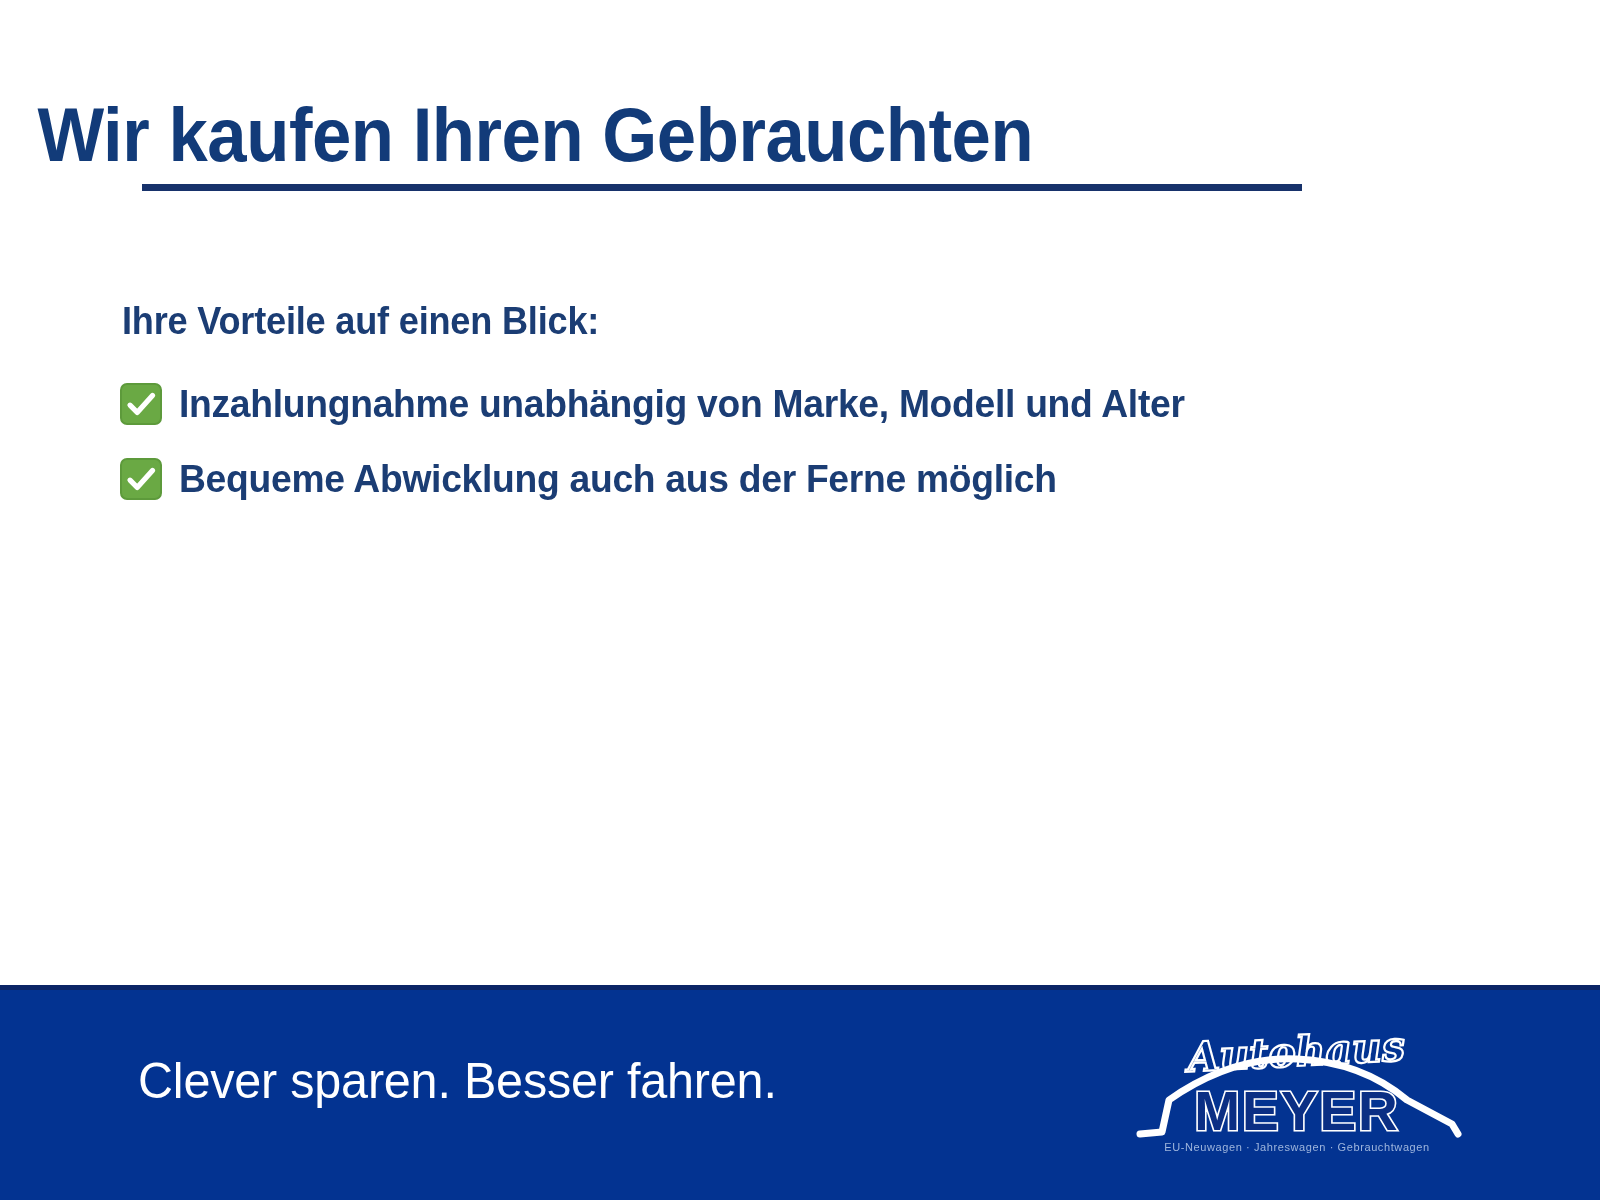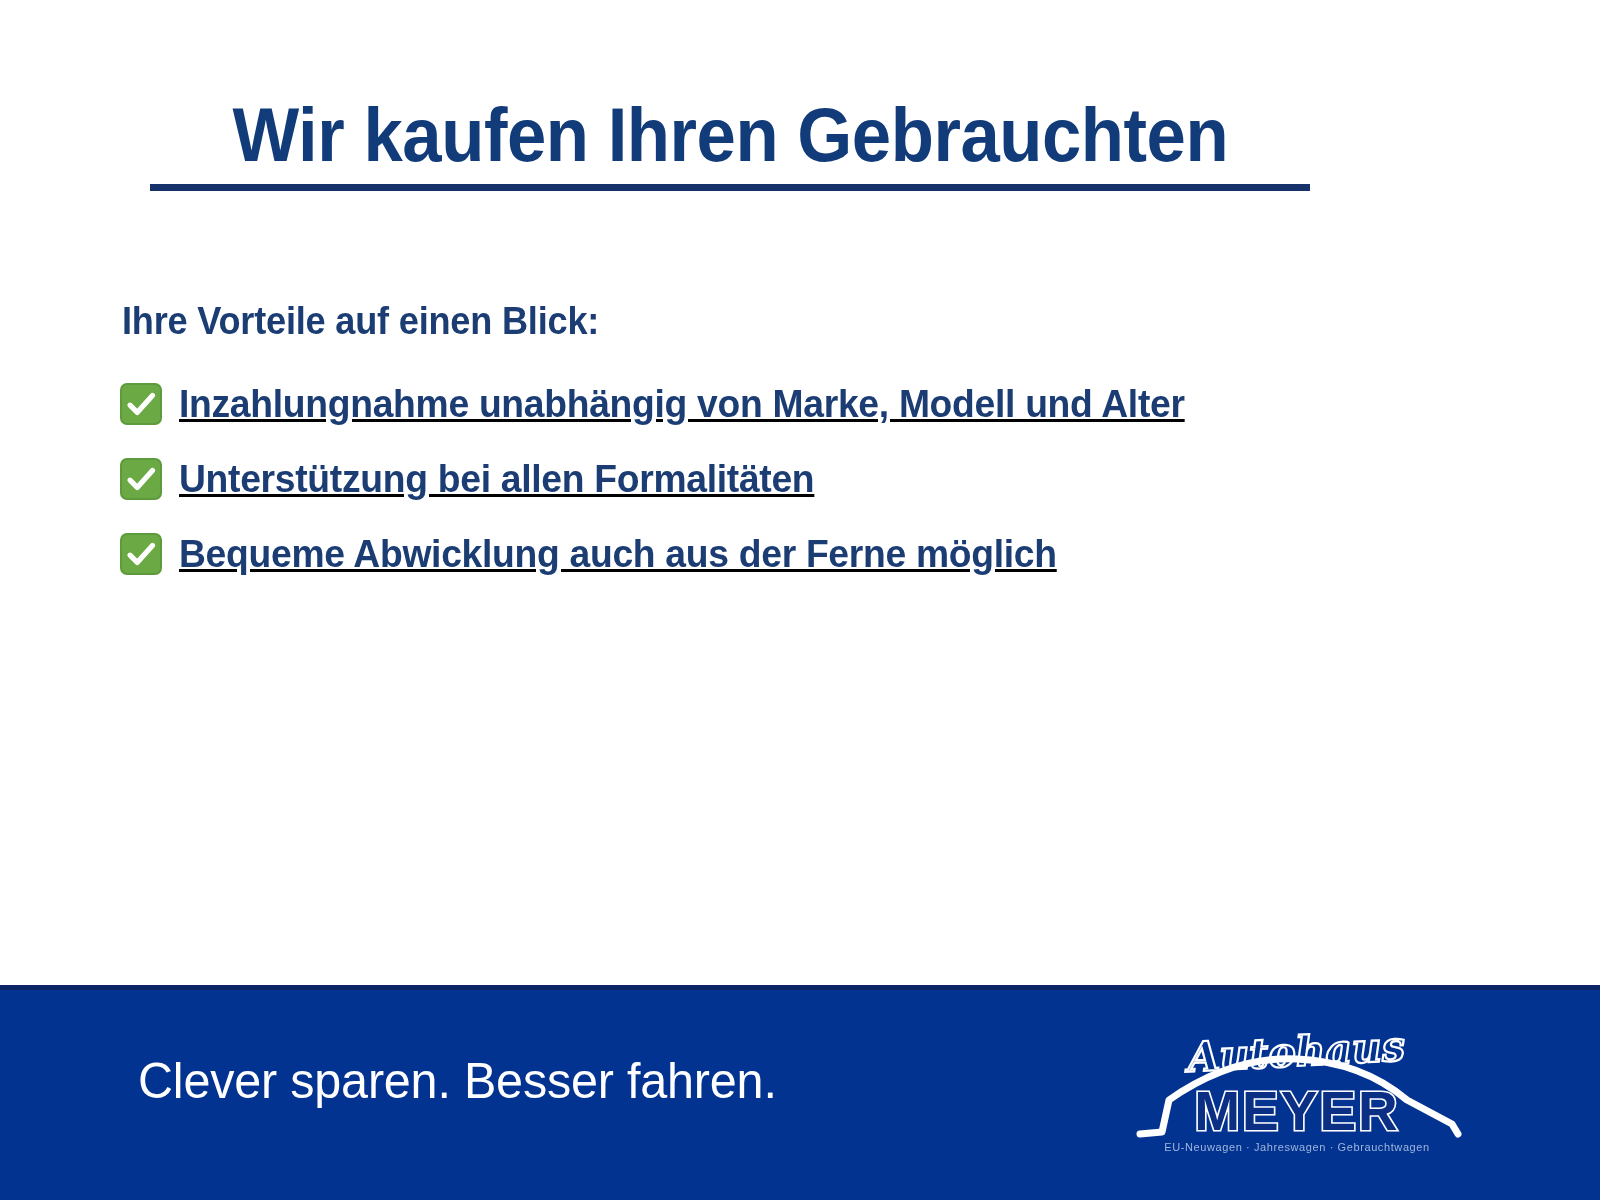--- a/index.html
+++ b/index.html
@@ -15,24 +15,24 @@
   #poster {
     position: relative;
     width: 1600px;
     height: 1200px;
     background: #ffffff;
   }
 
   
   .title-block {
     position: absolute;
-    left: 8px;
+    left: 0;
     top: 96px;
     width: 1444px;
-    text-align: center;
+    text-align: left;
   }
   .title-text {
     display: inline-block;
     font-size: 76px;
     font-weight: bold;
     line-height: 1.02;
     letter-spacing: -0.5px;
     color: #123b79;
     white-space: nowrap;
     transform: scaleX(0.93);
@@ -58,21 +58,20 @@
     transform-origin: left top;
   }
 
   
   .benefits {
     position: absolute;
     left: 120px;
     top: 378px;
     width: 1420px;
     list-style: none;
-    text-decoration: underline;
   }
   .benefit-item {
     display: flex;
     align-items: center;
     height: 52px;
     margin-bottom: 23px;
   }
   .check-box {
     flex: 0 0 auto;
     width: 42px;
@@ -186,28 +185,20 @@
       <span class="check-box">
         <svg viewBox="0 0 32 32" aria-hidden="true">
           <path d="M5 17.2 L12.2 24.4 L27.5 7.5" fill="none" stroke="#ffffff" stroke-width="5.2" stroke-linecap="round" stroke-linejoin="round"></path>
         </svg>
       </span>
       <span class="benefit-text">Inzahlungnahme unabhängig von Marke, Modell und Alter</span>
     </li>
 
 
 
-    <li class="benefit-item">
-      <span class="check-box">
-        <svg viewBox="0 0 32 32" aria-hidden="true">
-          <path d="M5 17.2 L12.2 24.4 L27.5 7.5" fill="none" stroke="#ffffff" stroke-width="5.2" stroke-linecap="round" stroke-linejoin="round"></path>
-        </svg>
-      </span>
-      <span class="benefit-text">Unterstützung bei allen Formalitäten</span>
-    </li>
 
     <li class="benefit-item">
       <span class="check-box">
         <svg viewBox="0 0 32 32" aria-hidden="true">
           <path d="M5 17.2 L12.2 24.4 L27.5 7.5" fill="none" stroke="#ffffff" stroke-width="5.2" stroke-linecap="round" stroke-linejoin="round"></path>
         </svg>
       </span>
       <span class="benefit-text">Bequeme Abwicklung auch aus der Ferne möglich</span>
     </li>
 

